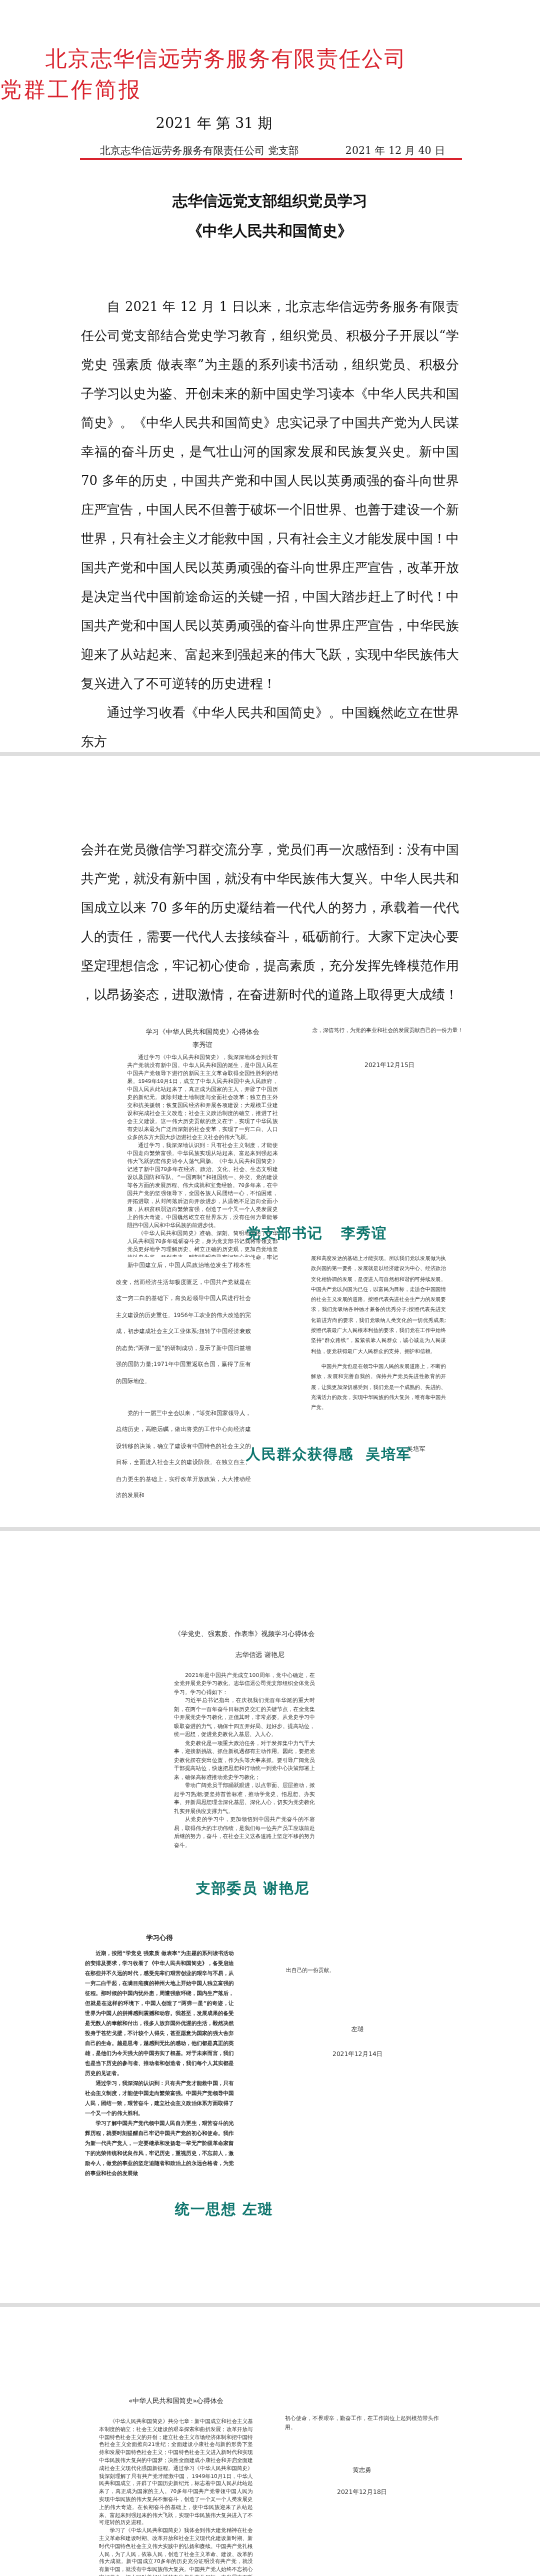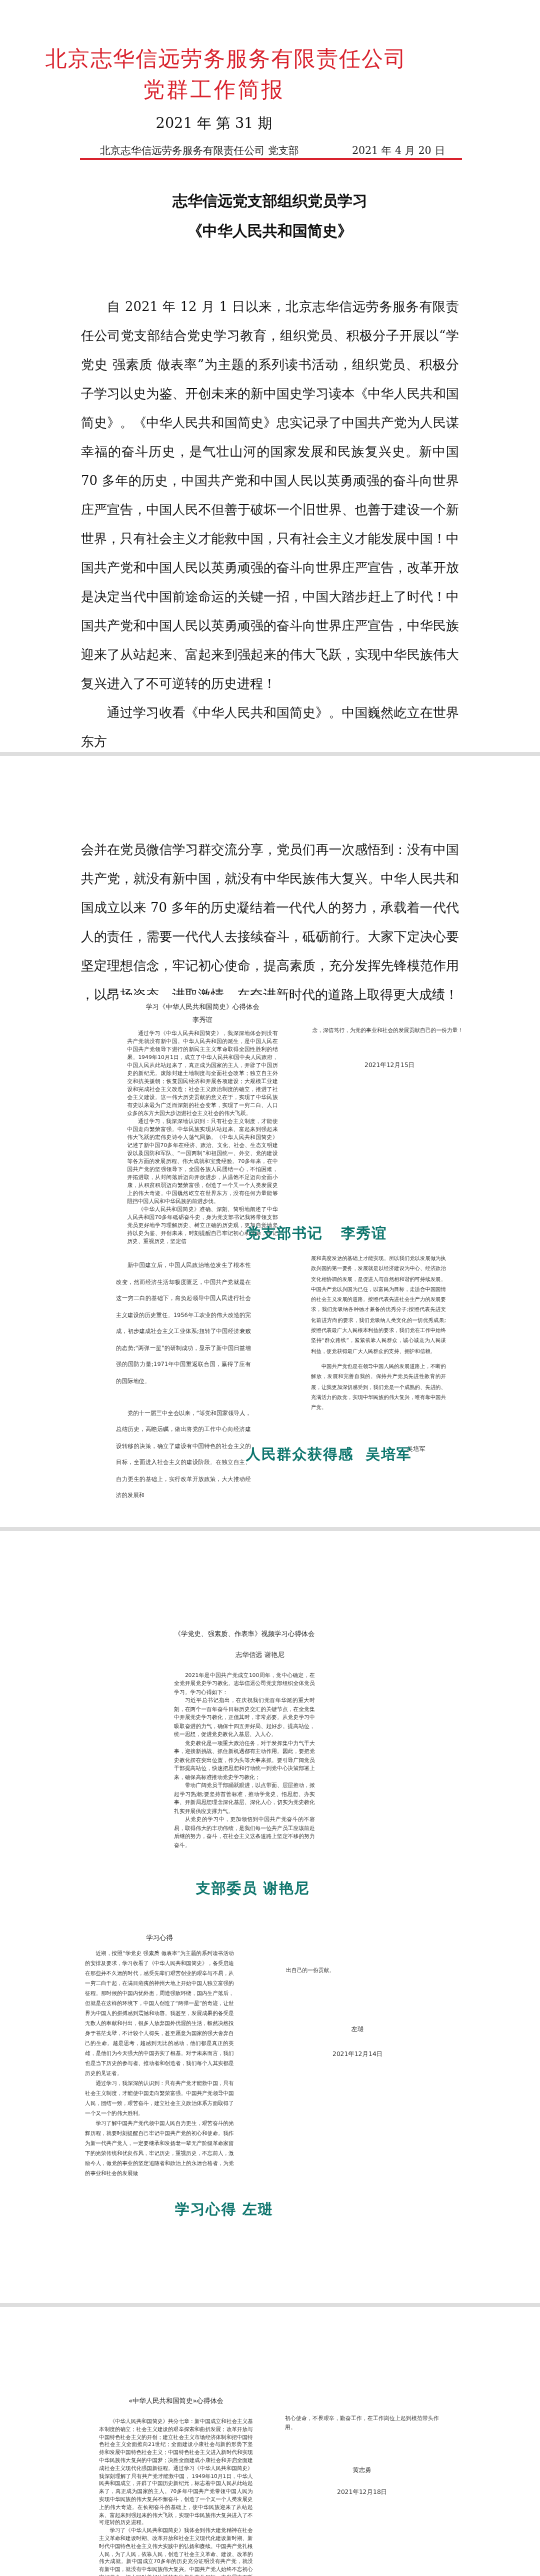--- a/index.html
+++ b/index.html
@@ -4,21 +4,21 @@
 <style>
   * { box-sizing: border-box; margin: 0; padding: 0; }
   html, body { width: 540px; background: #ffffff; }
   body { font-family: "DejaVu Serif", "Liberation Serif", serif; color: #111; }
   .doc { position: relative; width: 540px; height: 3912px; background: #fff; overflow: hidden; }
   .page-sep { position: absolute; left: 0; width: 540px; height: 4.1px; background: #dedede; }
 
   
   .mast-org { position: absolute; top: 44px; left: 0; width: 452px; text-align: center;
     color: #d9232e; font-size: 21.6px; letter-spacing: 1px; font-family: "DejaVu Serif", serif; }
-  .mast-title { position: absolute; top: 75px; left: 0; width: 428px; text-align: center;
+  .mast-title { position: absolute; top: 75px; left: 0; width: 428px; 
     color: #d9232e; font-size: 21.6px; letter-spacing: 2.1px; font-family: "DejaVu Serif", serif; }
   .issue { position: absolute; top: 114px; left: 0; width: 428px; text-align: center;
     font-size: 14.4px; color: #111; }
   .issuer-row { position: absolute; top: 144px; left: 100px; width: 345px; display: flex;
     justify-content: space-between; font-size: 10.3px; color: #222; }
   .red-rule { position: absolute; top: 158px; left: 80px; width: 382px; height: 1.5px; background: #d9232e; }
 
   .art-title { position: absolute; left: 0; width: 540px; text-align: center; font-weight: bold;
     font-size: 15px; font-family: "DejaVu Sans", sans-serif; }
   .big-para { position: absolute; left: 81px; width: 378px; font-size: 13px; line-height: 29px;
@@ -43,39 +43,39 @@
 </head>
 <body>
 
 <div class="doc">
 
   <div class="mast-org">北京志华信远劳务服务有限责任公司</div>
   <div class="mast-title">党群工作简报</div>
   <div class="issue">2021 年 第 31 期</div>
   <div class="issuer-row">
     <span>北京志华信远劳务服务有限责任公司 党支部</span>
-    <span>2021 年 4 月 20 日</span>
+    <span>2021 年 12 月 40 日</span>
   </div>
   <div class="red-rule"></div>
 
   <div class="art-title" style="top:192px;">志华信远党支部组织党员学习</div>
   <div class="art-title" style="top:222px;">《中华人民共和国简史》</div>
 
   <div class="big-para" style="top:276px;">
     <p>自 2021 年 12 月 1 日以来，北京志华信远劳务服务有限责任公司党支部结合党史学习教育，组织党员、积极分子开展以“学党史 强素质 做表率”为主题的系列读书活动，组织党员、积极分子学习以史为鉴、开创未来的新中国史学习读本《中华人民共和国简史》。《中华人民共和国简史》忠实记录了中国共产党为人民谋幸福的奋斗历史，是气壮山河的国家发展和民族复兴史。新中国 70 多年的历史，中国共产党和中国人民以英勇顽强的奋斗向世界庄严宣告，中国人民不但善于破坏一个旧世界、也善于建设一个新世界，只有社会主义才能救中国，只有社会主义才能发展中国！中国共产党和中国人民以英勇顽强的奋斗向世界庄严宣告，改革开放是决定当代中国前途命运的关键一招，中国大踏步赶上了时代！中国共产党和中国人民以英勇顽强的奋斗向世界庄严宣告，中华民族迎来了从站起来、富起来到强起来的伟大飞跃，实现中华民族伟大复兴进入了不可逆转的历史进程！</p>
     <p style="margin-top:0;">通过学习收看《中华人民共和国简史》。中国巍然屹立在世界东方</p>
   </div>
 
   <div class="page-sep" style="top:752px;"></div>
 
   <div class="big-para" style="top:819px;">
     <p class="noindent">会并在党员微信学习群交流分享，党员们再一次感悟到：没有中国共产党，就没有新中国，就没有中华民族伟大复兴。中华人民共和国成立以来 70 多年的历史凝结着一代代人的努力，承载着一代代人的责任，需要一代代人去接续奋斗，砥砺前行。大家下定决心要坚定理想信念，牢记初心使命，提高素质，充分发挥先锋模范作用 ，以昂扬姿态，进取激情，在奋进新时代的道路上取得更大成绩！</p>
   </div>
 
-  <div class="essay tight" style="top:995px; left:120px; width:165px; height:170px; padding:8.2px 7.2px; line-height:8px; font-size:5.4px;">
+  <div class="essay tight" style="top:1020px; left:120px; width:165px; height:170px; padding:8.2px 7.2px; line-height:8px; font-size:5.4px;font-family:Liberation Mono, monospace;">
     <div class="e-title">学习《中华人民共和国简史》心得体会</div>
     <div class="e-author">李秀谊</div>
     <p>通过学习《中华人民共和国简史》，我深深地体会到没有共产党就没有新中国。中华人民共和国的诞生，是中国人民在中国共产党领导下进行的新民主主义革命取得全国性胜利的结果。1949年10月1日，成立了中华人民共和国中央人民政府，中国人民从此站起来了，真正成为国家的主人，开辟了中国历史的新纪元。废除封建土地制度与全面社会改革；独立自主外交和抗美援朝；恢复国民经济和开展各项建设；大规模工业建设和完成社会主义改造；社会主义政治制度的确立，推进了社会主义建设。这一伟大历史贡献的意义在于，实现了中华民族有史以来最为广泛而深刻的社会变革，实现了一穷二白、人口众多的东方大国大步迈进社会主义社会的伟大飞跃。</p>
     <p>通过学习，我深深地认识到：只有社会主义制度，才能使中国走向繁荣富强。中华民族实现从站起来、富起来到强起来伟大飞跃的宏伟史诗令人荡气回肠。《中华人民共和国简史》记述了新中国70多年在经济、政治、文化、社会、生态文明建设以及国防和军队、“一国两制”和祖国统一、外交、党的建设等各方面的发展历程、伟大成就和宝贵经验。70多年来，在中国共产党的坚强领导下，全国各族人民团结一心，不怕困难，开拓进取，从封闭落后迈向开放进步，从温饱不足迈向全面小康，从积贫积弱迈向繁荣富强，创造了一个又一个人类发展史上的伟大奇迹。中国巍然屹立在世界东方，没有任何力量能够阻挡中国人民和中华民族的前进步伐。</p>
     <p>《中华人民共和国简史》准确、深刻、简明地阐述了中华人民共和国70多年砥砺奋斗史，身为党支部书记我将带领支部党员更好地学习理解历史、树立正确的历史观，更加自觉地坚持以史为鉴、开创未来，时刻提醒自己牢记初心和使命，牢记历史、重视历史，坚定信</p>
   </div>
 
   <div class="essay" style="top:1018px; left:307px; width:165px; height:57px; padding:8.2px 5.2px; font-size:5.4px; line-height:9.3px;">
     <p class="noindent">念，深信笃行，为党的事业和社会的发展贡献自己的一份力量！</p>
     <div class="sig" style="margin-top:25px;">2021年12月15日</div>
@@ -99,32 +99,32 @@
     <div class="e-title">《学党史、强素质、作表率》视频学习心得体会</div>
     <div class="e-author" style="margin:12.4px 0 11.3px 31px;">志华信远      谢艳尼</div>
     <p>2021年是中国共产党成立100周年，党中心确定，在全党开展党史学习教化。志华信远公司党支部组织全体党员学习。学习心得如下：</p>
     <p>习近平总书记指出，在庆祝我们党百年华诞的重大时刻，在两个一百年奋斗目标历史交汇的关键节点，在全党集中开展党史学习教化，正值其时，非常必要。从党史学习中吸取奋进的力气，确保十四五开好局、起好步。提高站位，统一思想，促进党史教化入基层、入人心。</p>
     <p>党史教化是一项重大政治任务，对于发挥集中力气干大事，迎接新挑战、抓住新机遇都有主动作用。因此，要把党史教化摆在突出位置，作为头等大事来抓。要引导广阔党员干部提高站位，快速把思想和行动统一到党中心决策部署上来，确保高标准推动党史学习教化；</p>
     <p>带动广阔党员干部踊跃跟进，以点带面、层层推动，掀起学习热潮;要坚持首善标准，推动学党史、悟思想、办实事、开新局思想理念深化基层、深化人心，切实为党史教化扎实开展供应支撑力气。</p>
     <p>从党史的学习中，更加领悟到中国共产党奋斗的不容易，取得伟大的丰功伟绩，是我们每一位共产员工应该前赴后继的努力，奋斗，在社会主义这条道路上坚定不移的努力奋斗。</p>
   </div>
   <div class="caption" style="top:1879px; left:196px;">支部委员 谢艳尼</div>
 
-  <div class="essay" style="top:1927px; left:82px; width:155px; height:237px; padding:6.2px 3.1px; font-size:5.3px; line-height:10px;">
+  <div class="essay" style="top:1927px; left:82px; width:155px; height:237px; padding:6.2px 3.1px; font-size:5.3px; line-height:10px;font-weight:bold;">
     <div class="e-title">学习心得</div>
     <p>近期，按照“学党史 强素质 做表率”为主题的系列读书活动的安排及要求，学习收看了《中华人民共和国简史》，备受启迪在那些并不久远的时代，感受先辈们艰苦创业的艰辛与不易，从一穷二白干起，在满目疮痍的神州大地上开始中国人独立富强的征程。那时候的中国内忧外患，周遭强敌环绕，国内生产落后，但就是在这样的环境下，中国人创造了“两弹一星”的奇迹，让世界为中国人的拼搏感到震撼和动容。我甚至，发展成果的备受是无数人的奉献和付出，很多人放弃国外优渥的生活，毅然决然投身于苍茫戈壁，不计较个人得失，甚至愿意为国家的强大舍弃自己的生命。越是思考，越感到无比的感动，他们都是真正的英雄，是他们为今天强大的中国夯实了根基。对于未来而言，我们也是当下历史的参与者、推动者和创造者，我们每个人其实都是历史的见证者。</p>
     <p>通过学习，我深深的认识到：只有共产党才能救中国，只有社会主义制度，才能使中国走向繁荣富强。中国共产党领导中国人民，团结一致，艰苦奋斗，建立社会主义政治体系方面取得了一个又一个的伟大胜利。</p>
     <p>学习了解中国共产党代领中国人民自力更生，艰苦奋斗的光辉历程，就要时刻提醒自己牢记中国共产党的初心和使命。我作为新一代共产党人，一定要继承和发扬老一辈无产阶级革命家留下的光荣传统和优良作风，牢记历史，重视历史，不忘前人，激励今人，做党的事业的坚定追随者和政治上的永远合格者，为党的事业和社会的发展做</p>
   </div>
   <div class="essay" style="top:1958px; left:283px; width:149px; height:103px; padding:8.2px 3.1px; font-size:5.4px; line-height:9.3px;">
     <p class="noindent">出自己的一份贡献。</p>
     <div class="sig" style="margin-top:49px;">左琎</div>
     <div class="sig" style="margin-top:15.5px;">2021年12月14日</div>
   </div>
-  <div class="caption" style="top:2200px; left:175px;">学习心得 左琎</div>
+  <div class="caption" style="top:2200px; left:175px;">统一思想 左琎</div>
 
   <div class="page-sep" style="top:2303px;"></div>
 
   <div class="essay" style="top:2393px; left:95px; width:162px; height:216px; padding:5.2px 4.1px; font-size:5.3px; line-height:7.8px;">
     <div class="e-title" style="margin-bottom:12px;">«中华人民共和国简史»心得体会</div>
     <p>《中华人民共和国简史》共分七章：新中国成立和社会主义基本制度的确立；社会主义建设的艰辛探索和曲折发展；改革开放与中国特色社会主义的开创；建立社会主义市场经济体制和把中国特色社会主义全面推向21世纪；全面建设小康社会与新的形势下坚持和发展中国特色社会主义；中国特色社会主义进入新时代和实现中华民族伟大复兴的中国梦；决胜全面建成小康社会和开启全面建成社会主义现代化强国新征程。通过学习《中华人民共和国简史》我深刻理解了只有共产党才能救中国， 1949年10月1日，中华人民共和国成立，开辟了中国历史新纪元，标志着中国人民从此站起来了，真正成为国家的主人。70多年中国共产党带领中国人民为实现中华民族的伟大复兴不懈奋斗，创造了一个又一个人类发展史上的伟大奇迹。在长期奋斗的基础上，使中华民族迎来了从站起来、富起来到强起来的伟大飞跃，实现中华民族伟大复兴进入了不可逆转的历史进程。</p>
     <p>学习了《中华人民共和国简史》我体会到伟大建党精神在社会主义革命和建设时期、改革开放和社会主义现代化建设新时期、新时代中国特色社会主义伟大实践中的弘扬和赓续。中国共产党扎根人民，为了人民，依靠人民，创造了社会主义革命、建设、改革的伟大成就。新中国成立70多年的历史充分证明没有共产党，就没有新中国，就没有中华民族伟大复兴。中国共产党人始终不忘初心牢记使命，把人民对美好生活的向往作为奋斗目标，在发展中不断改善和保障民生，大力促进各项社会事业发展，确保社会充满活力并且和谐有序，人民群众获得感、幸福感、安全感不断提升。</p>
 
   </div>
   <div class="essay" style="top:2406px; left:282px; width:160px; height:118px; padding:8.2px 3.1px; font-size:5.4px; line-height:9.3px;">

